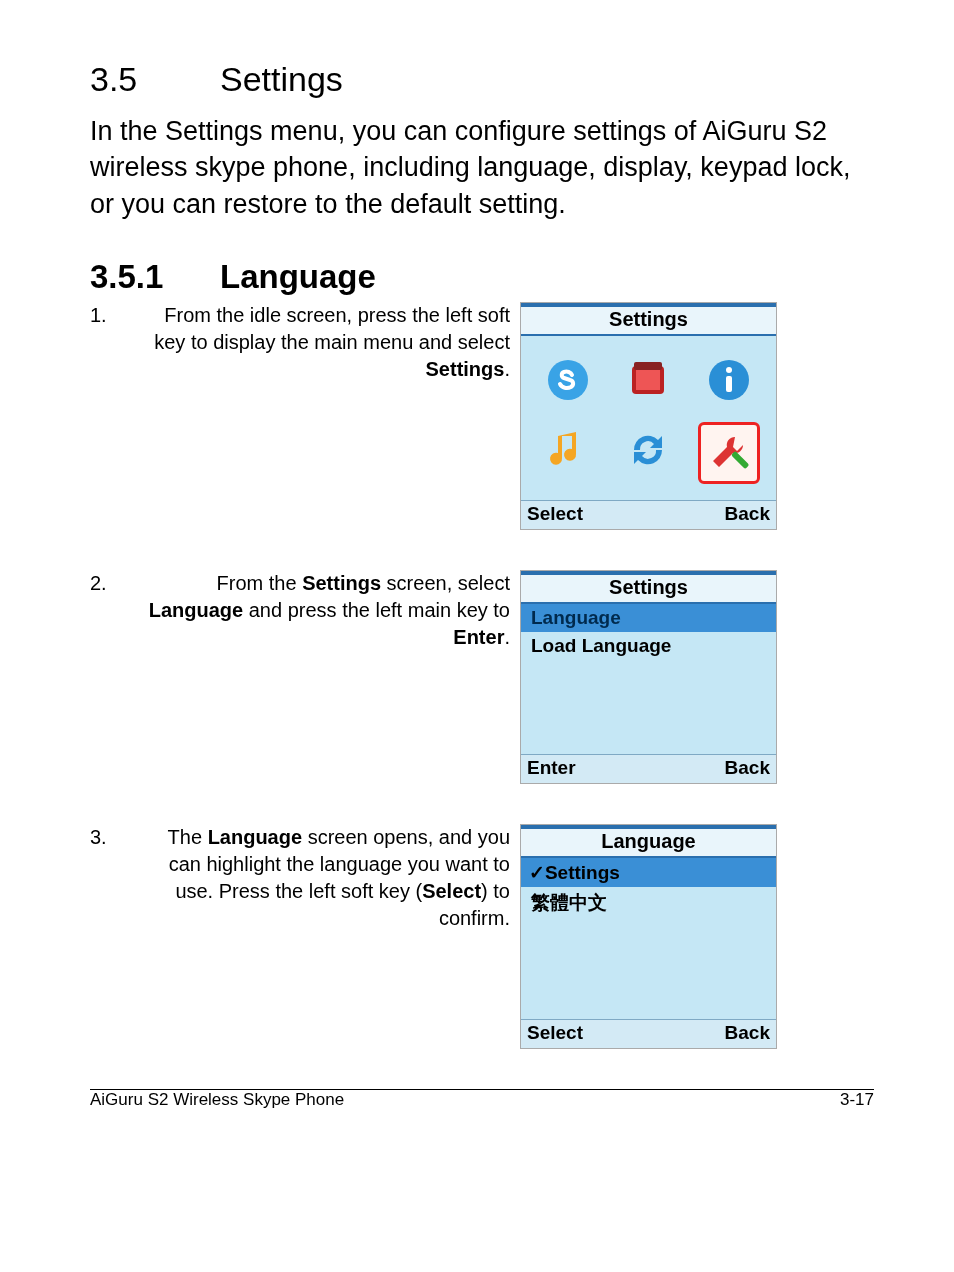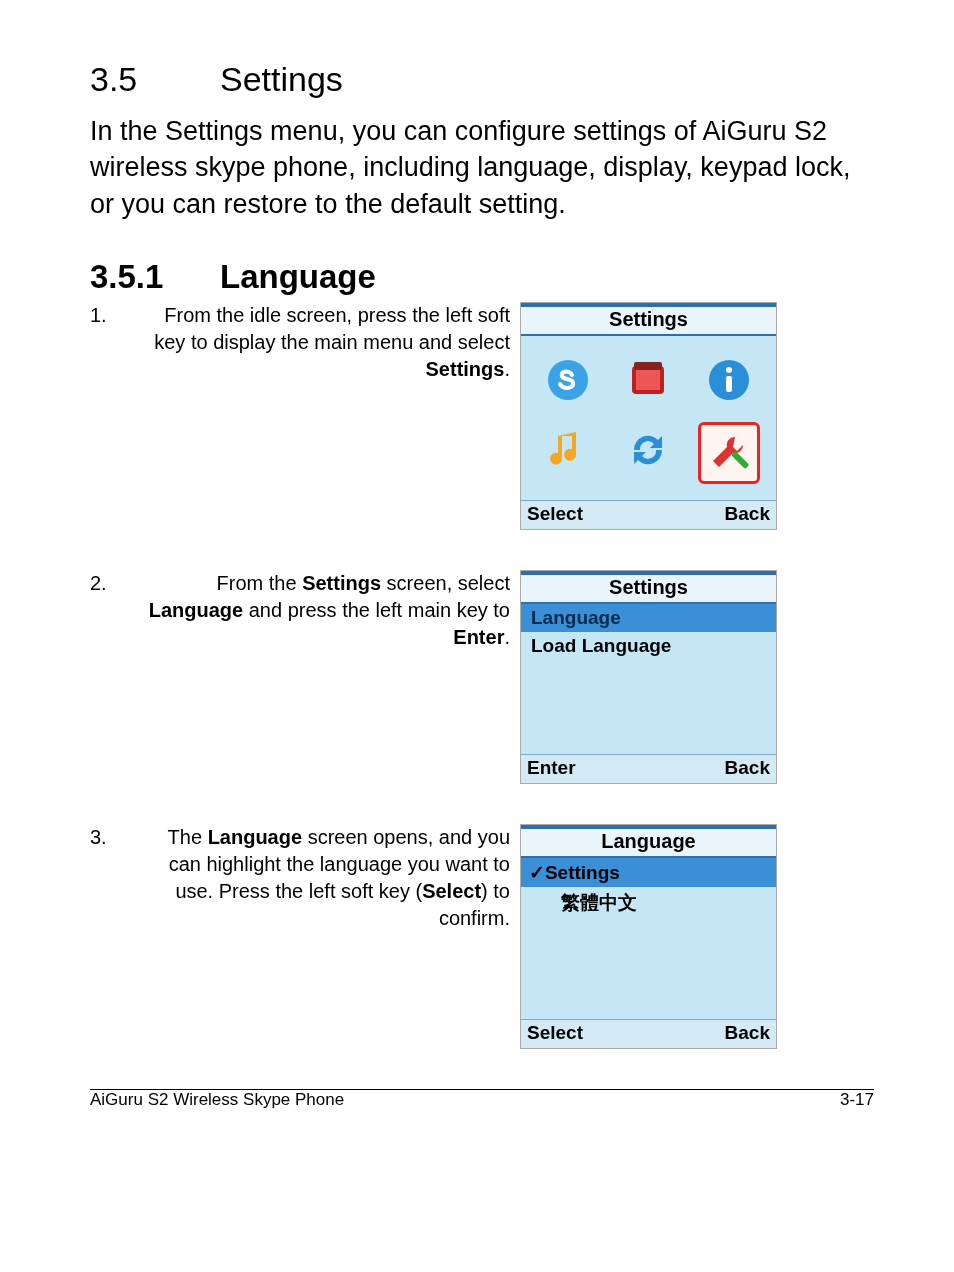--- a/index.html
+++ b/index.html
@@ -221,21 +221,21 @@
     <div class="sbody">
       <span>The </span><b>Language</b><span> screen opens, and you can highlight the language you want to use. Press the left soft key (</span><b>Select</b><span>) to confirm.</span>
     </div>
   </div>
   <div class="phone-screen">
     <div class="ps-title">Language</div>
     <div class="ps-body" style="padding:0;">
       <div class="lang-item selected">
         <span>✓</span><span>Settings</span>
       </div>
-      <div class="lang-item" style="padding-left:10px;margin-left:30px;">
+      <div class="lang-item" style="padding-left:10px;">
         <span>繁體中文</span>
       </div>
       <div style="height:100px;"></div>
     </div>
     <div class="ps-soft">
       <span>Select</span>
       <span>Back</span>
     </div>
   </div>
 </div>

